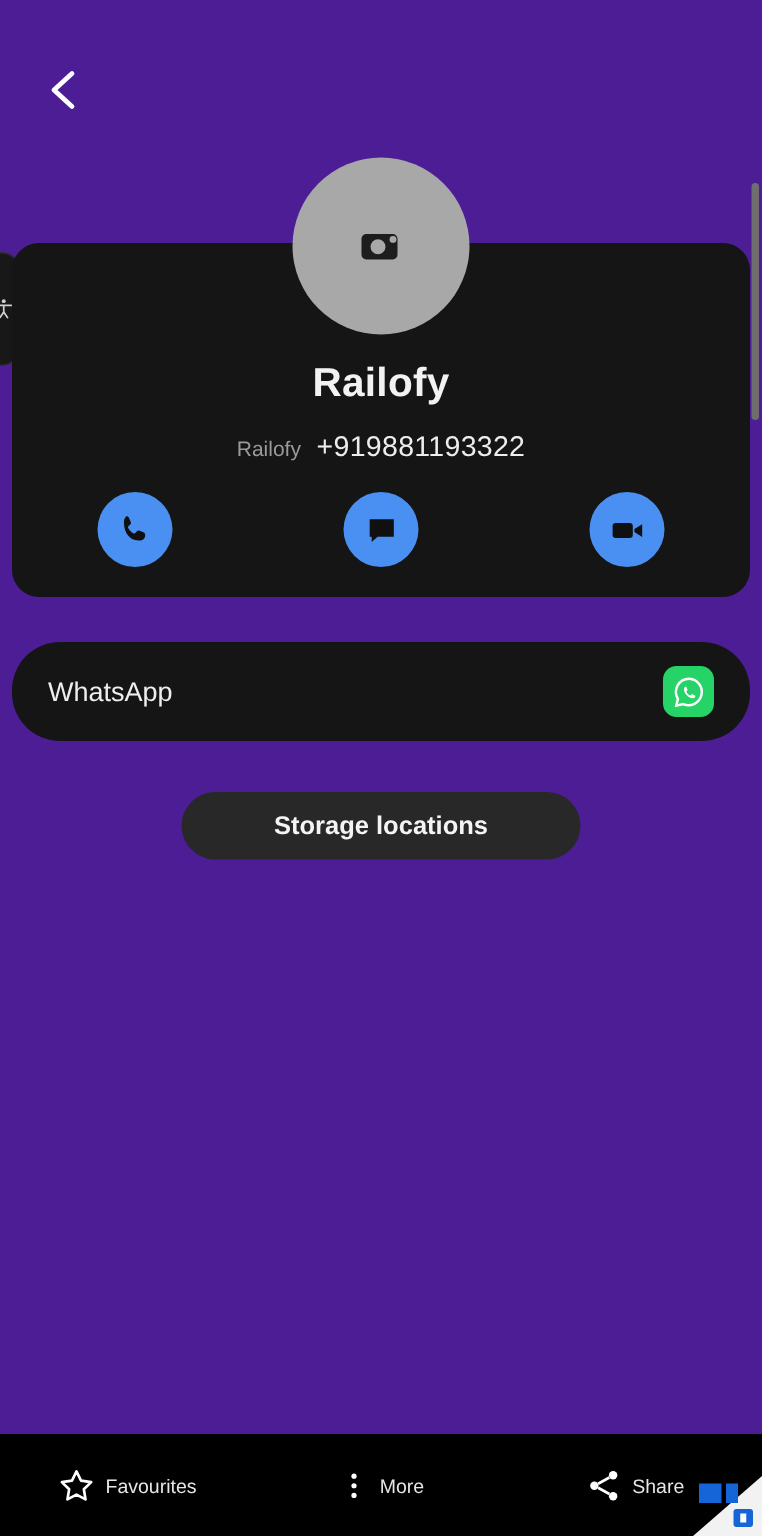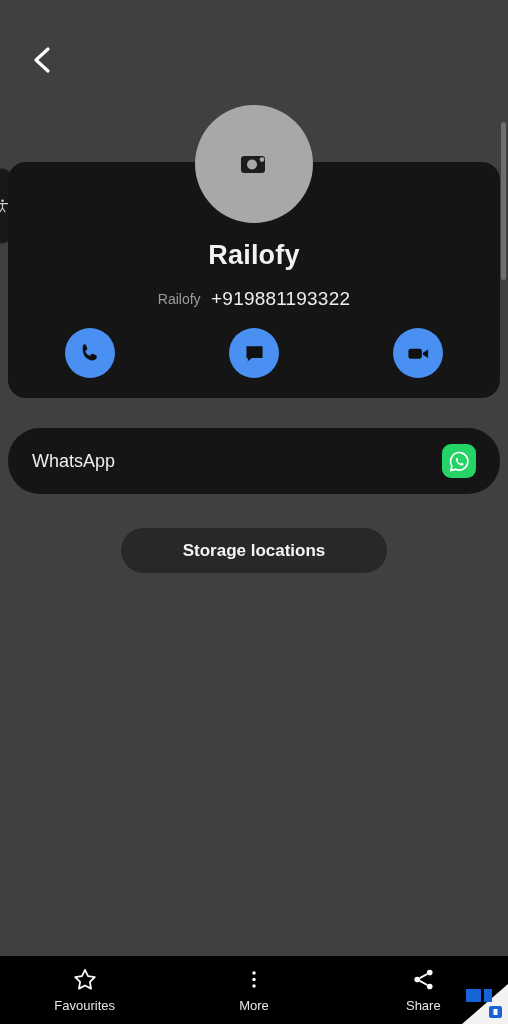--- a/index.html
+++ b/index.html
@@ -5,21 +5,21 @@
   * { margin:0; padding:0; box-sizing:border-box; }
   html, body {
     width:508px; height:1024px;
     background:#000;
     font-family:"Liberation Sans", sans-serif;
     overflow:hidden;
   }
   #screen {
     position:relative;
     width:508px; height:1024px;
-    background:#404040;
+    background:#4c1d95;
     color:#fff;
     padding-left:48px;
   }
 
   
   .topbar {
     position:absolute; top:0; left:0; width:508px; height:120px;
   }
   .back-btn {
     position:absolute; left:22px; top:40px;
@@ -130,22 +130,22 @@
 
   
   .bottom-nav {
     position:absolute; left:0; bottom:0;
     width:508px; height:68px;
     background:#000;
     display:flex; align-items:center;
   }
   .nav-item {
     flex:1;
-    display:flex; flex-direction:column;
-    align-items:center; 
+    display:flex; flex-direction:row;
+    align-items:center; justify-content:center;
     gap:6px;
     cursor:pointer;
   }
   .nav-label { font-size:13px; color:#e6e6e6; }
   .nav-icon { height:24px; display:flex; align-items:center; justify-content:center; }
 
   
   .watermark {
     position:absolute; right:0; bottom:0;
     width:46px; height:40px;

